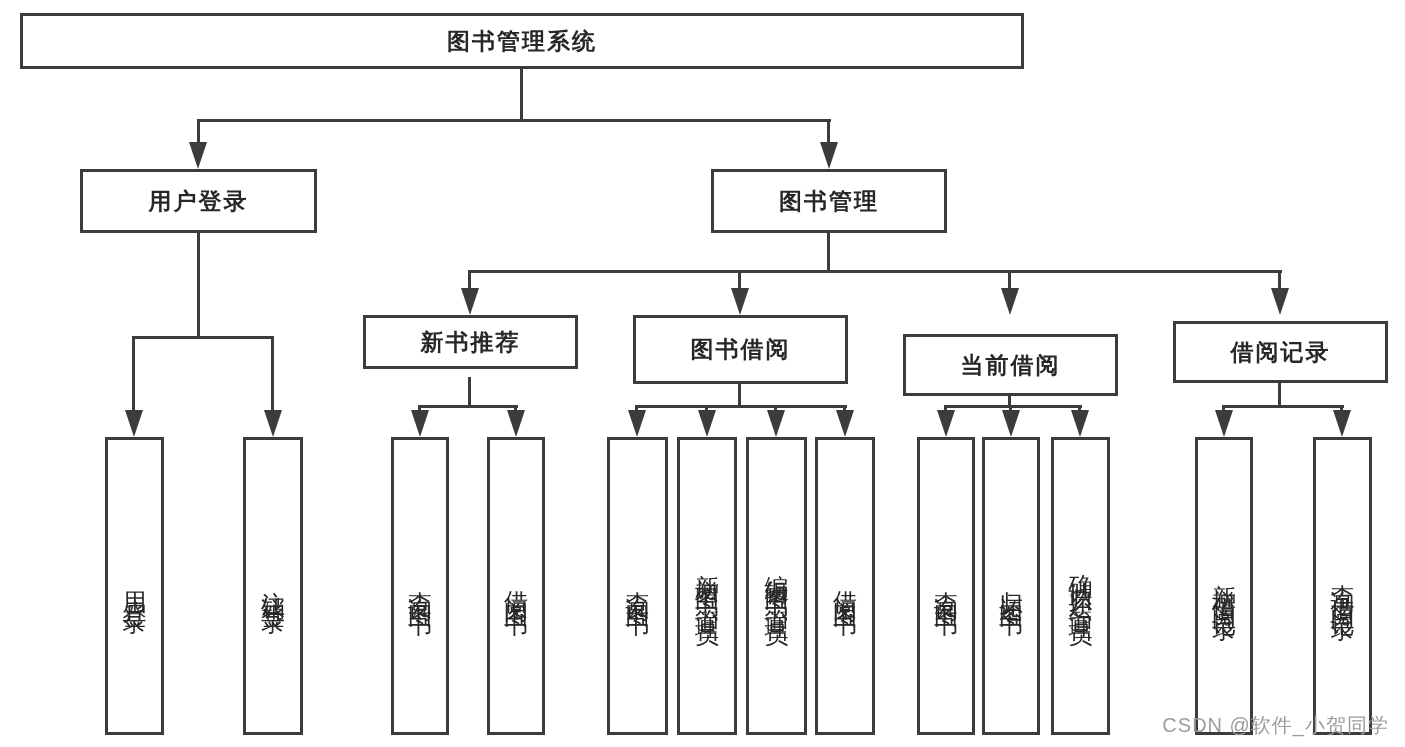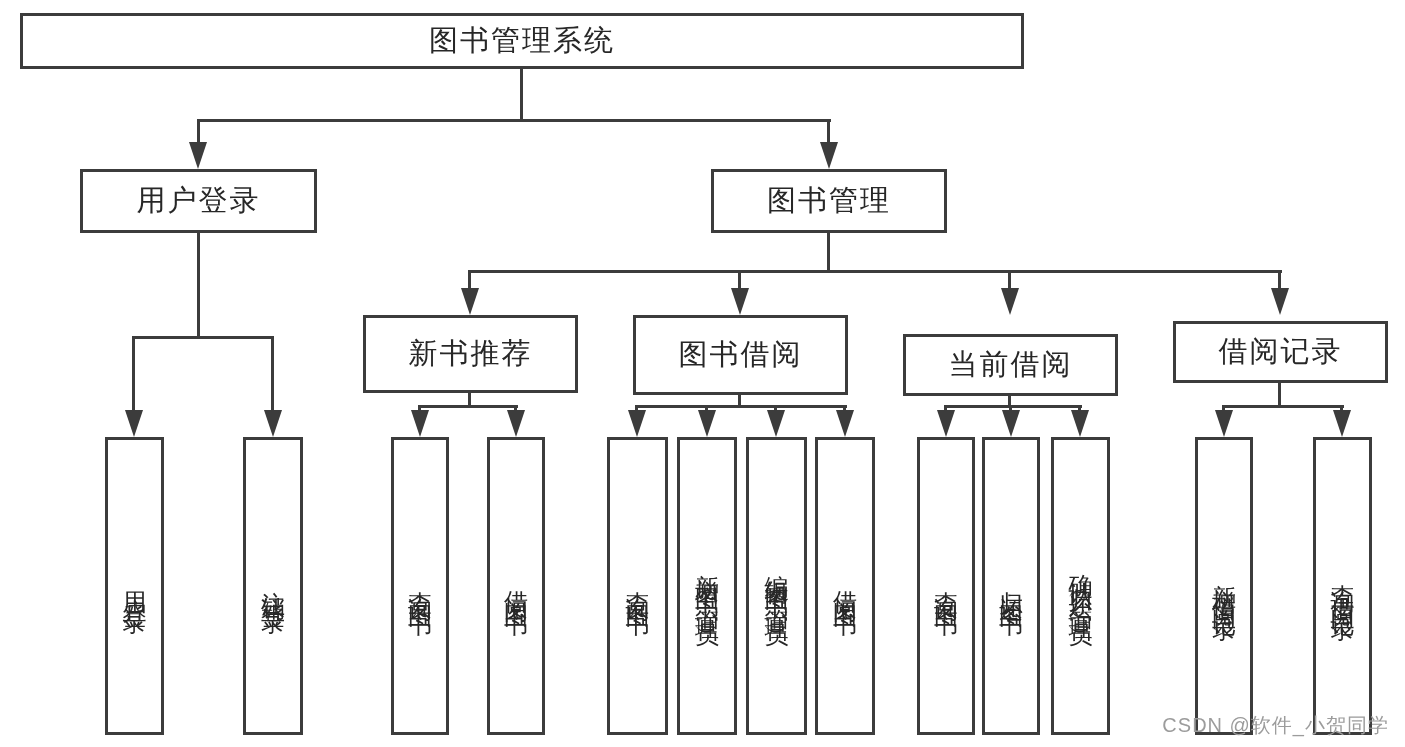--- a/index.html
+++ b/index.html
@@ -6,21 +6,21 @@
   .stage {
     position:relative; width:1405px; height:747px; background:#ffffff;
     font-family:"Liberation Sans","DejaVu Sans",sans-serif; overflow:hidden;
   }
   .box {
     position:absolute; box-sizing:border-box;
     border:3px solid #3c3c3c; background:#ffffff;
     display:flex; align-items:center; justify-content:center;
     color:#272727;
   }
-  .hlabel { font-size:29px; letter-spacing:2px; white-space:nowrap; }
+  .hlabel { font-size:23px; letter-spacing:2px; white-space:nowrap;font-weight:bold; }
   .vlabel {
     writing-mode:vertical-rl; text-orientation:mixed;
     font-size:24px; letter-spacing:7px; white-space:nowrap;
   }
   .hline, .vline { position:absolute; background:#3c3c3c; }
   .hline { height:3px; }
   .vline { width:3px; }
   .arrow {
     position:absolute; width:0; height:0;
     border-left:9px solid transparent; border-right:9px solid transparent;
@@ -113,24 +113,24 @@
     <span class="hlabel">图书管理系统</span>
   </div>
 
   <div class="box" style="left:80px;top:169px;width:237px;height:64px">
     <span class="hlabel">用户登录</span>
   </div>
   <div class="box" style="left:711px;top:169px;width:236px;height:64px">
     <span class="hlabel">图书管理</span>
   </div>
 
-  <div class="box" style="left:363px;top:315px;width:215px;height:78px">
+  <div class="box" style="left:363px;top:315px;width:215px;height:54px">
     <span class="hlabel">新书推荐</span>
   </div>
-  <div class="box" style="left:633px;top:315px;width:215px;height:80px">
+  <div class="box" style="left:633px;top:315px;width:215px;height:69px">
     <span class="hlabel">图书借阅</span>
   </div>
   <div class="box" style="left:903px;top:334px;width:215px;height:62px">
     <span class="hlabel">当前借阅</span>
   </div>
   <div class="box" style="left:1173px;top:321px;width:215px;height:62px">
     <span class="hlabel">借阅记录</span>
   </div>
 
   <div class="box" style="left:105px;top:437px;width:59px;height:298px">

